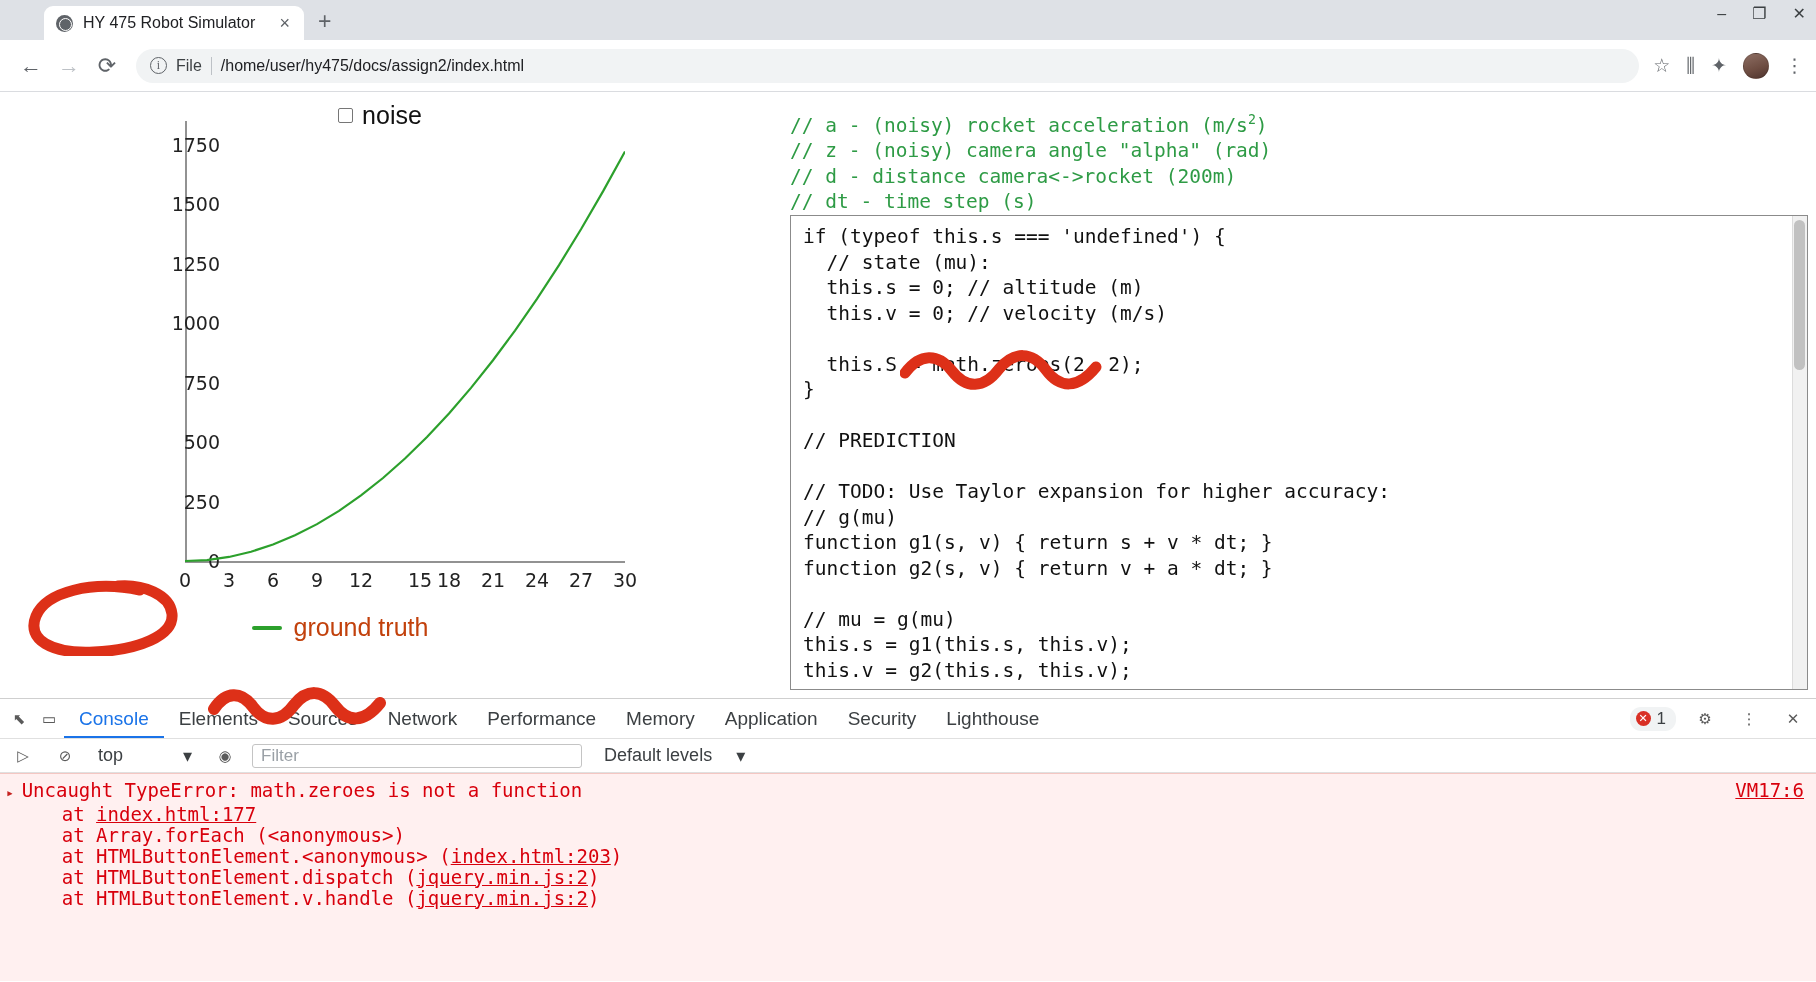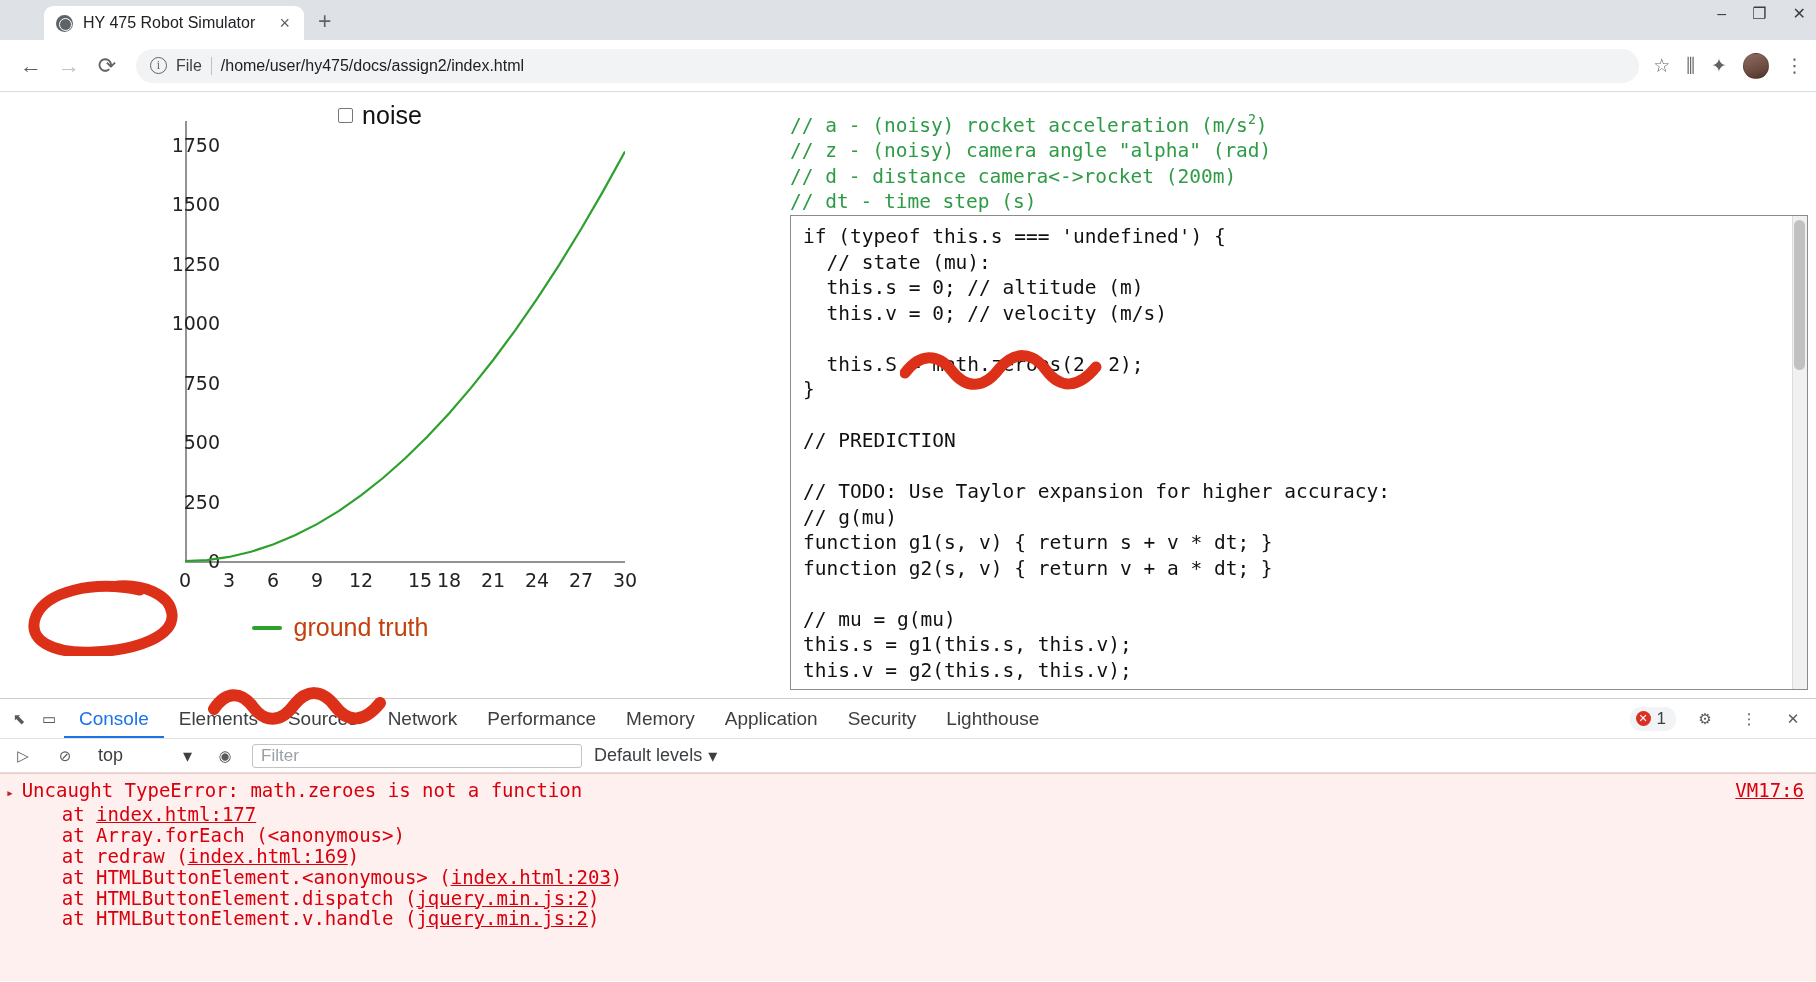--- a/index.html
+++ b/index.html
@@ -117,21 +117,21 @@
   .err-pill{ display:flex; align-items:center; gap:6px; background:#f1f3f4;
     border-radius:11px; padding:2px 10px 2px 6px; font-size:17px; color:#3c4043;}
   .err-dot{ width:15px;height:15px;border-radius:50%;background:#d93025;color:#fff;
     font-size:11px; display:flex; align-items:center; justify-content:center;}
 
   .dt-filterbar{ height:34px; display:flex; align-items:center; gap:12px;
     padding:0 8px; border-bottom:1px solid #e0e0e0; font-size:18px; color:#3c4043;}
   .ctx-sel{ display:flex; align-items:center; gap:60px; padding:0 6px;}
   .filter-inp{ width:330px; height:24px; border:1px solid #c4c4c4; border-radius:3px;
     display:flex; align-items:center; padding:0 8px; color:#9aa0a6; font-size:17px;}
-  .levels{ display:flex; align-items:center; gap:6px; font-size:18px;}
+  .levels{ display:flex; align-items:center; gap:24px; font-size:18px;margin-left:10px;}
 
   .console-body{ background:#fff0f0; border-top:1px solid #f4c7c3;
     height:208px; overflow:hidden; position:relative;
     font-family:"DejaVu Sans Mono","Liberation Mono",monospace;
     font-size:19px; line-height:20.9px; color:#d8000c; padding:6px 0 0 6px;}
   .cl{ white-space:pre; padding-left:10px; }
   .cl a{ color:#d8000c; text-decoration:underline; }
   .vm{ position:absolute; right:12px; top:6px; color:#d8000c; text-decoration:underline;
     font-size:19px;}
   .arrow{ color:#c5221f; font-size:13px; }
@@ -295,21 +295,20 @@
       <span>▾</span>
     </span>
   </div>
 
   <div class="console-body">
     <span class="vm">VM17:6</span>
     <div id="console-lines">
         <div class="cl" style="padding-left: 0px;"><span class="arrow">▸ </span>Uncaught TypeError: math.zeroes is not a function</div>
         <div class="cl">    at <a>index.html:177</a></div>
         <div class="cl">    at Array.forEach (&lt;anonymous&gt;)</div>
-        <div class="cl">    at redraw (<a>index.html:169</a>)</div>
         <div class="cl">    at HTMLButtonElement.&lt;anonymous&gt; (<a>index.html:203</a>)</div>
         <div class="cl">    at HTMLButtonElement.dispatch (<a>jquery.min.js:2</a>)</div>
         <div class="cl">    at HTMLButtonElement.v.handle (<a>jquery.min.js:2</a>)</div>
       </div>
   </div>
 </div>
 
 <svg class="ink" style="left:900px;top:345px;" width="220" height="50">
   <path d="M5,28 C20,8 38,8 52,26 C66,44 84,44 99,24 C114,6 132,6 146,25 C160,44 178,44 196,22" stroke="#dd3018" stroke-width="11" fill="none" stroke-linecap="round"></path>
 </svg>

